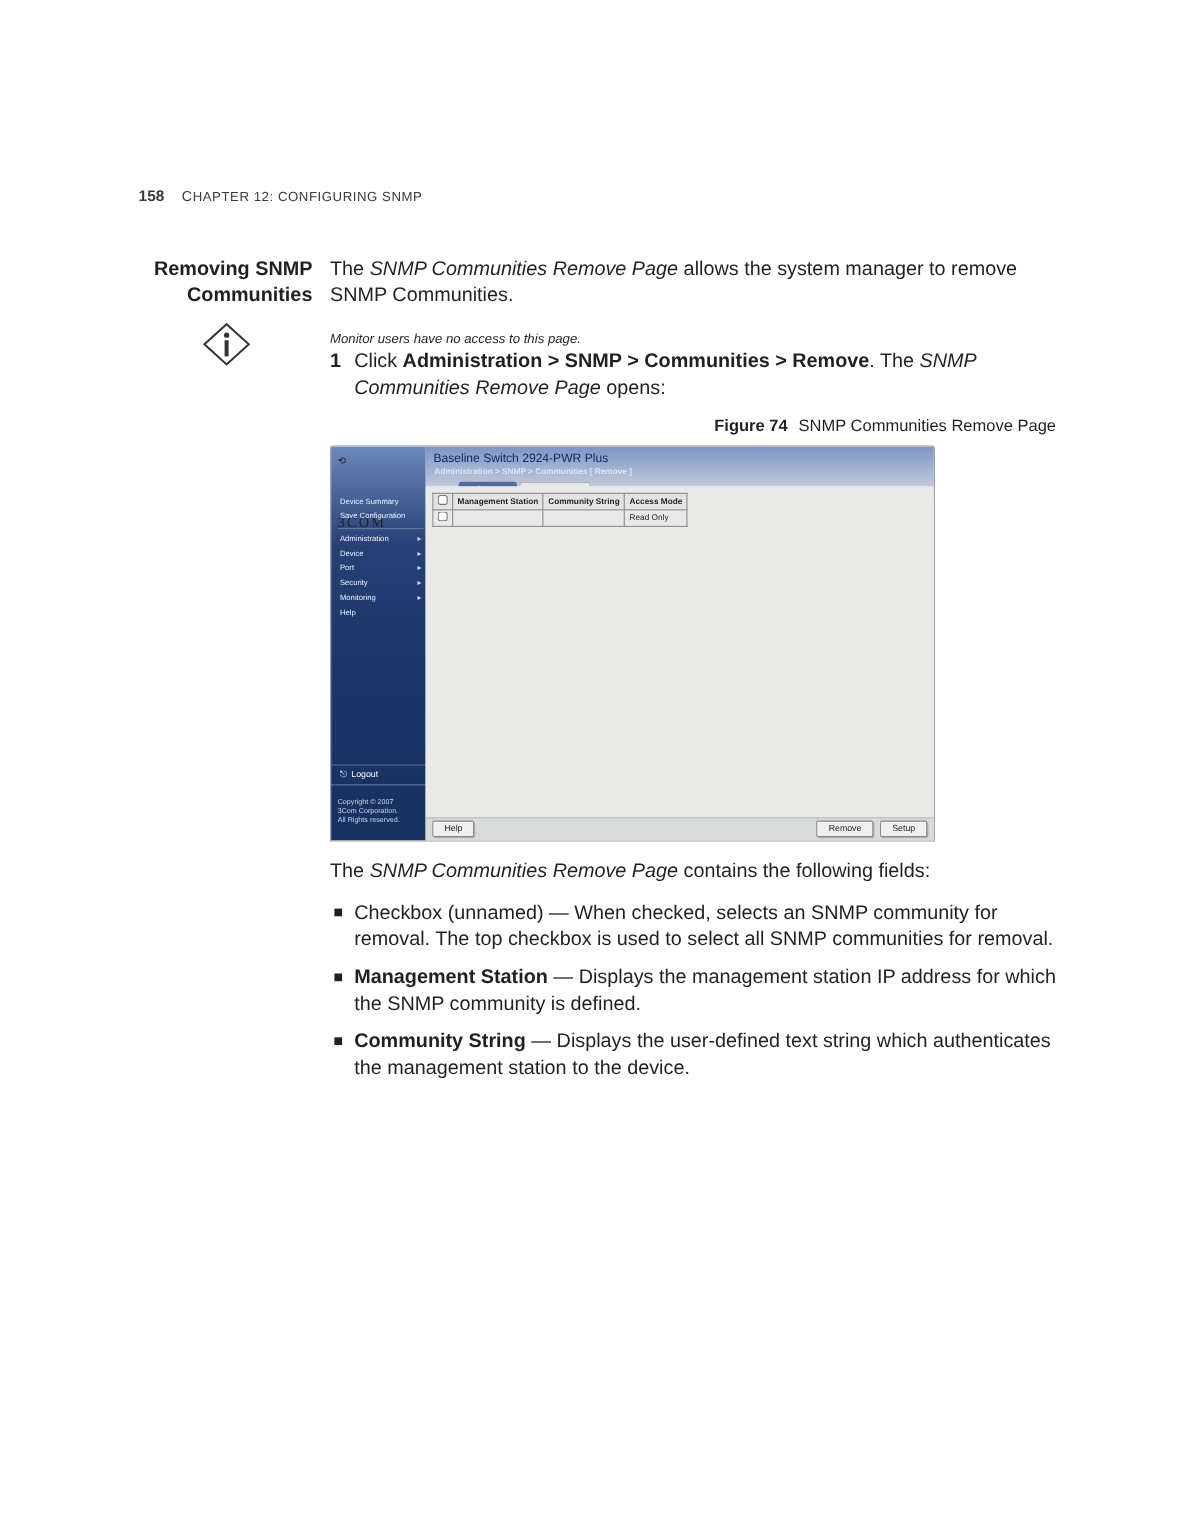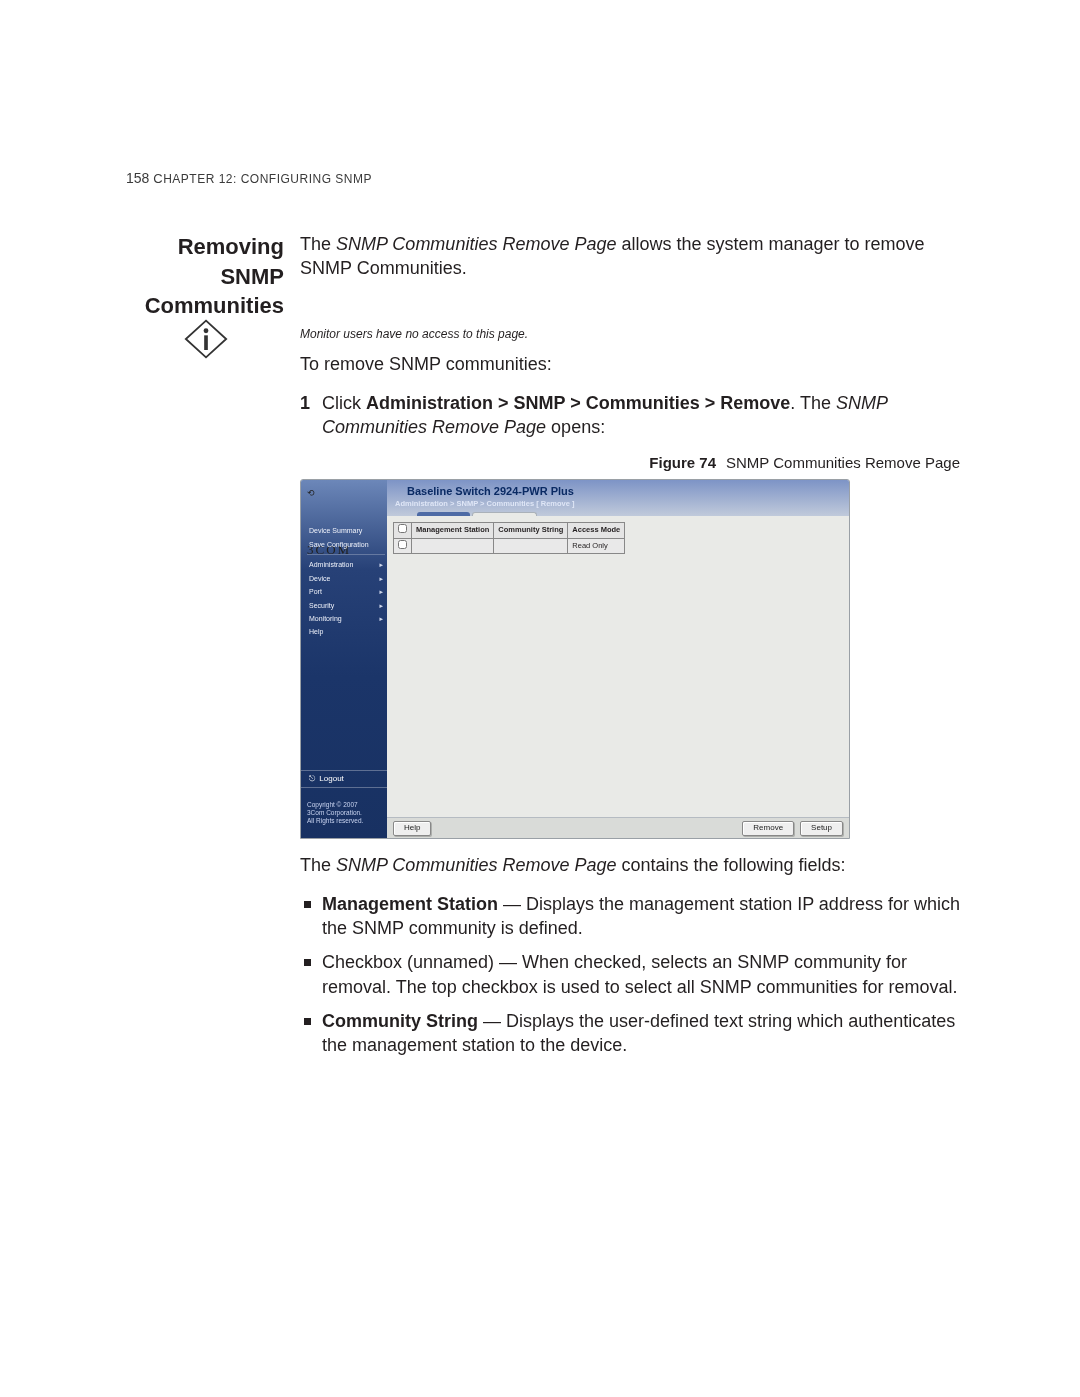--- a/index.html
+++ b/index.html
@@ -17,21 +17,22 @@
     padding: 170px 120px 0 120px;
   }
   .running-head {
     position: absolute;
     top: 170px;
     left: 126px;
     font-size: 14px;
     color: #3a3a3a;
   }
   .running-head .pn {
-    font-weight: 400;
+    font-weight: 700;
+    margin-right: 12px;
   }
   .running-head .chap {
     font-variant: small-caps;
     letter-spacing: 0.5px;
     font-size: 13px;
   }
   .body {
     position: absolute;
     top: 232px;
     left: 120px;
@@ -40,21 +41,21 @@
   .row {
     display: flex;
   }
   .sidecol {
     width: 180px;
     flex: 0 0 180px;
     text-align: right;
     padding-right: 16px;
     box-sizing: border-box;
     font-weight: 700;
-    font-size: 22px;
+    font-size: 18px;
     line-height: 1.35;
   }
   .maincol {
     flex: 1;
     font-size: 18px;
     line-height: 1.35;
   }
   .para { margin: 0 0 14px 0; }
   .em { font-style: italic; }
   .bold { font-weight: 700; margin-top: 44px; }
@@ -154,24 +155,24 @@
     font-size: 6.5px; line-height: 1.2;
     color: #c9d4f0;
   }
 
   .shot .content {
     position: absolute;
     top: 0; left: 86px; right: 0; height: 100%;
     background: linear-gradient(#7d94c6 0%, #e8e9e7 16%, #e8e9e7 100%);
   }
   .shot .titlebar {
-    padding: 4px 8px 0 20px;
+    padding: 4px 8px 0 7px;
     color: #0a2a63;
     font-size: 11px;
-    font-weight: 700;
+    font-weight: 400;
   }
   .shot .crumb {
     padding: 0 8px 3px 8px;
     font-size: 7.5px;
     color: #dfe6f6;
     font-weight: 700;
   }
   .shot .tabs {
     display: flex;
     gap: 0;
@@ -294,21 +295,20 @@
           <svg viewBox="0 0 48 48">
             <polygon points="24,4 46,24 24,44 2,24" fill="#ffffff" stroke="#333" stroke-width="2"></polygon>
             <circle cx="24" cy="15" r="2.6" fill="#333"></circle>
             <rect x="22" y="20" width="4" height="16" fill="#333"></rect>
           </svg>
         </div>
       </div>
       <div class="maincol">
         <div class="note-text">Monitor users have no access to this page.</div>
 
-        <p class="para" style="margin-top:10px;">To remove SNMP communities:</p>
 
         <div class="proc">
           <div class="proc-item">
             <div class="proc-num">1</div>
             <div class="proc-body">
               <span>Click </span><span class="bold">Administration &gt; SNMP &gt; Communities &gt; Remove</span><span>. The </span><span class="em">SNMP Communities Remove Page</span><span> opens:</span>
             </div>
           </div>
         </div>
 
@@ -400,24 +400,24 @@
             </div>
           </div>
 
         </div>
 
         <p class="para">
           <span>The </span><span class="em">SNMP Communities Remove Page</span><span> contains the following fields:</span>
         </p>
 
         <ul class="b">
+          <li>Checkbox (unnamed) — When checked, selects an SNMP community for removal. The top checkbox is used to select all SNMP communities for removal.</li>
           <li>
             <span class="bold">Management Station</span><span> — Displays the management station IP address for which the SNMP community is defined.</span>
           </li>
-          <li>Checkbox (unnamed) — When checked, selects an SNMP community for removal. The top checkbox is used to select all SNMP communities for removal.</li>
           <li>
             <span class="bold">Community String</span><span> — Displays the user-defined text string which authenticates the management station to the device.</span>
           </li>
         </ul>
 
       </div>
     </div>
 
   </div>
 </div>

